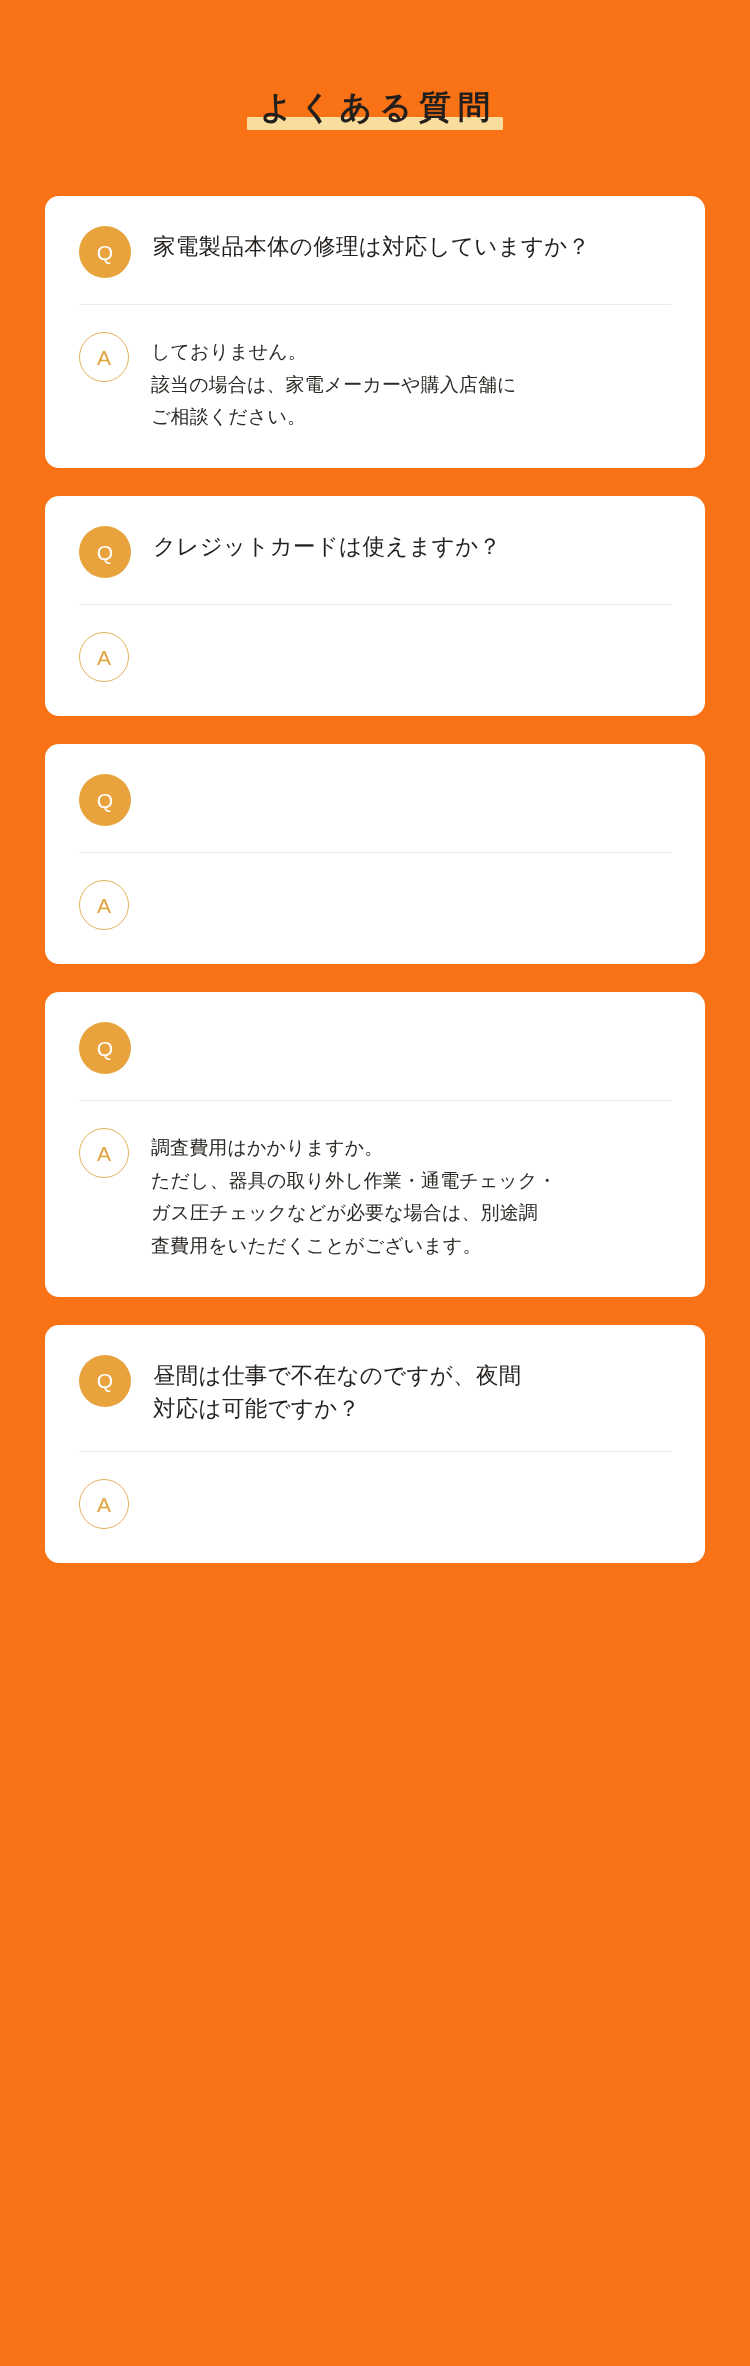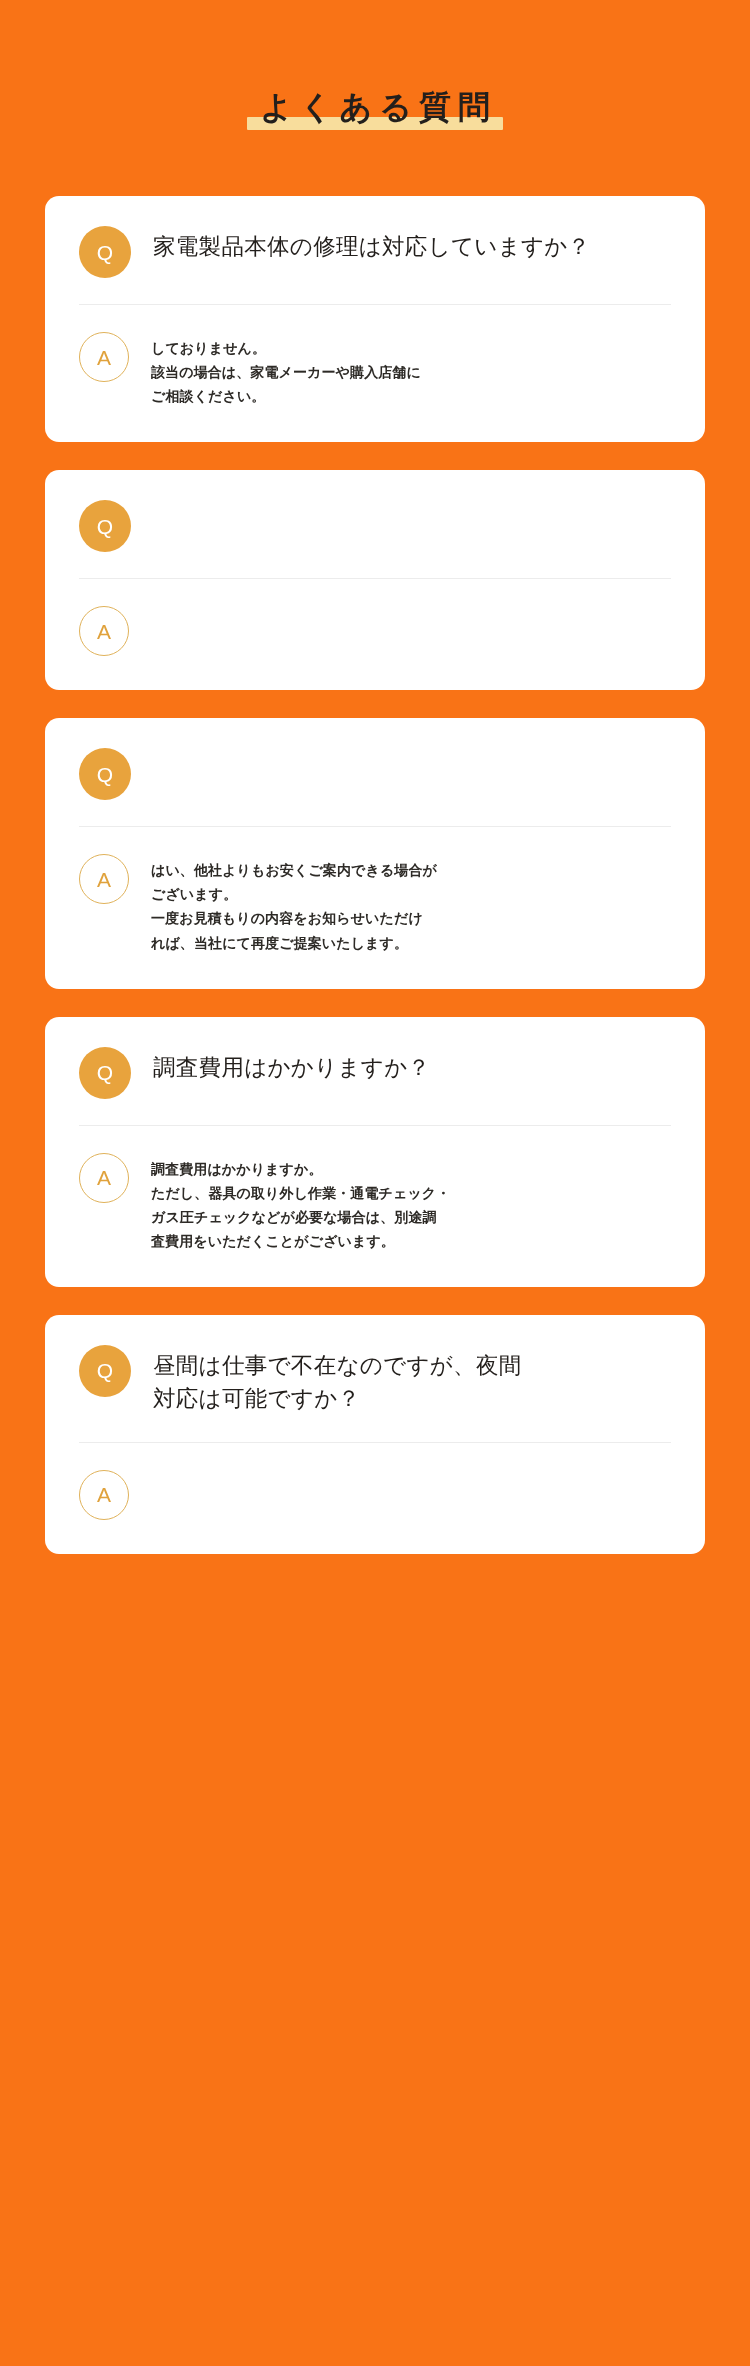--- a/index.html
+++ b/index.html
@@ -106,22 +106,22 @@
     font-size: 22.5px;
     font-weight: normal;
     color: #231f1c;
     line-height: 1.48;
     letter-spacing: 0.3px;
     padding-top: 6px;
     white-space: pre-line;
   }
   .a-text {
     flex: 1 1 auto;
-    font-size: 14px;
-    font-weight: 700;
+    font-size: 19px;
+    font-weight: 400;
     color: #2d2a26;
     line-height: 1.72;
     letter-spacing: 0.1px;
     padding-top: 5px;
     white-space: pre-line;
   }
 
   .divider {
     height: 1px;
     background: #ececec;
@@ -151,45 +151,41 @@
       <div class="badge badge-a">A</div>
       <div class="a-text">しておりません。
 該当の場合は、家電メーカーや購入店舗に
 ご相談ください。</div>
     </div>
   </div>
 
   <div class="faq-card">
     <div class="qa-row">
       <div class="badge badge-q">Q</div>
-    </div>
-    <hr class="divider">
-    <div class="qa-row">
-      <div class="badge badge-a">A</div>
-    </div>
-  </div>
-
-  <div class="faq-card">
-    <div class="qa-row">
-      <div class="badge badge-q">Q</div>
-    </div>
-    <hr class="divider">
-    <div class="qa-row">
-      <div class="badge badge-a">A</div>
-      <div class="a-text">はい、他社よりもお安くご案内できる場合が
-ございます。
-一度お見積もりの内容をお知らせいただけ
-れば、当社にて再度ご提案いたします。</div>
-    </div>
-  </div>
-
-  <div class="faq-card">
-    <div class="qa-row">
-      <div class="badge badge-q">Q</div>
-      <div class="q-text">調査費用はかかりますか？</div>
+      <div class="q-text">クレジットカードは使えますか？</div>
+    </div>
+    <hr class="divider">
+    <div class="qa-row">
+      <div class="badge badge-a">A</div>
+    </div>
+  </div>
+
+  <div class="faq-card">
+    <div class="qa-row">
+      <div class="badge badge-q">Q</div>
+    </div>
+    <hr class="divider">
+    <div class="qa-row">
+      <div class="badge badge-a">A</div>
+    </div>
+  </div>
+
+  <div class="faq-card">
+    <div class="qa-row">
+      <div class="badge badge-q">Q</div>
     </div>
     <hr class="divider">
     <div class="qa-row">
       <div class="badge badge-a">A</div>
       <div class="a-text">調査費用はかかりますか。
 ただし、器具の取り外し作業・通電チェック・
 ガス圧チェックなどが必要な場合は、別途調
 査費用をいただくことがございます。</div>
     </div>
   </div>

